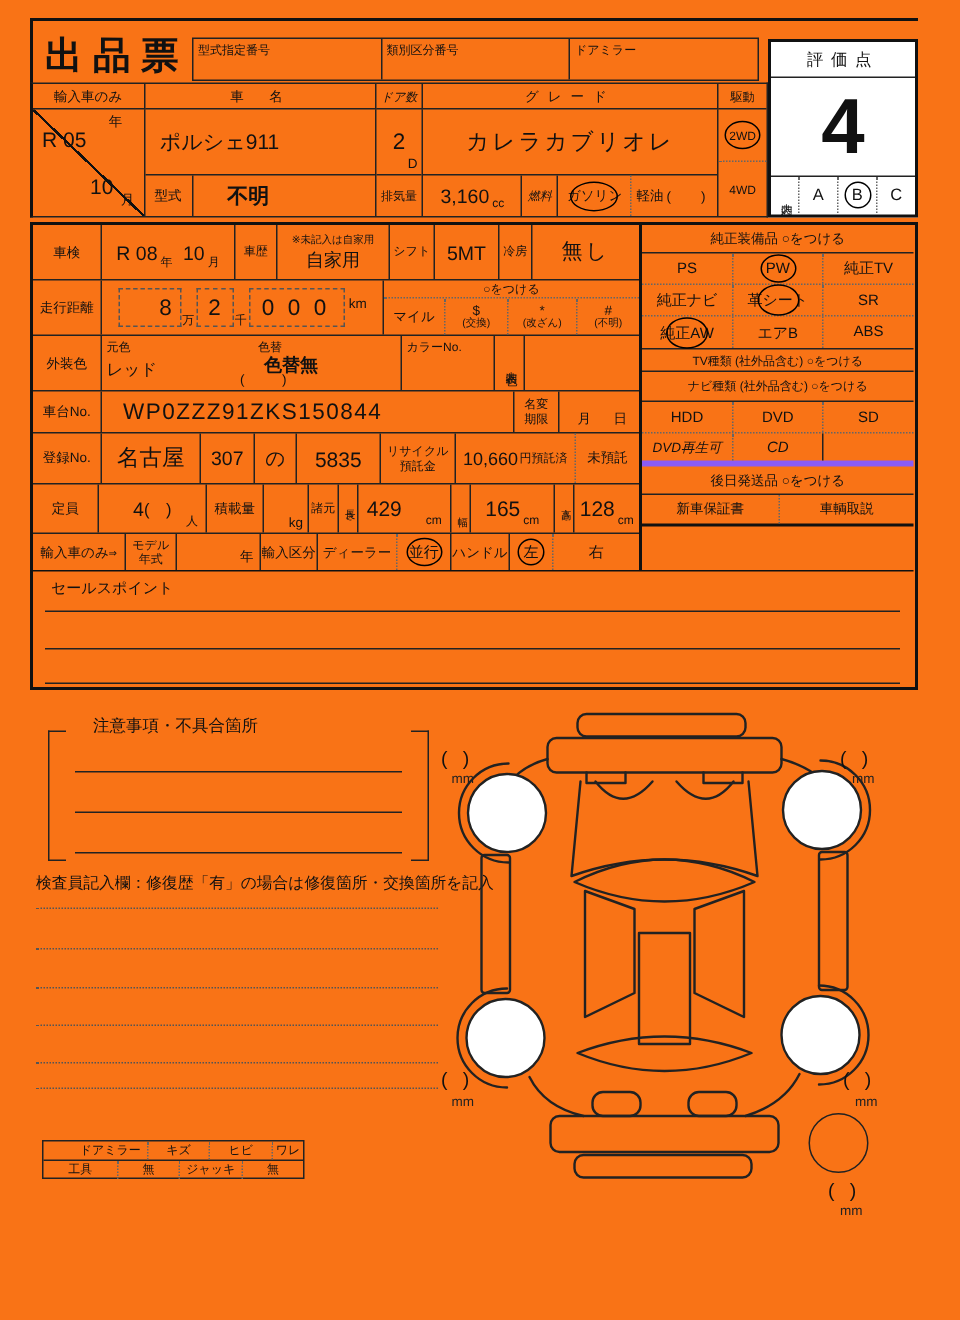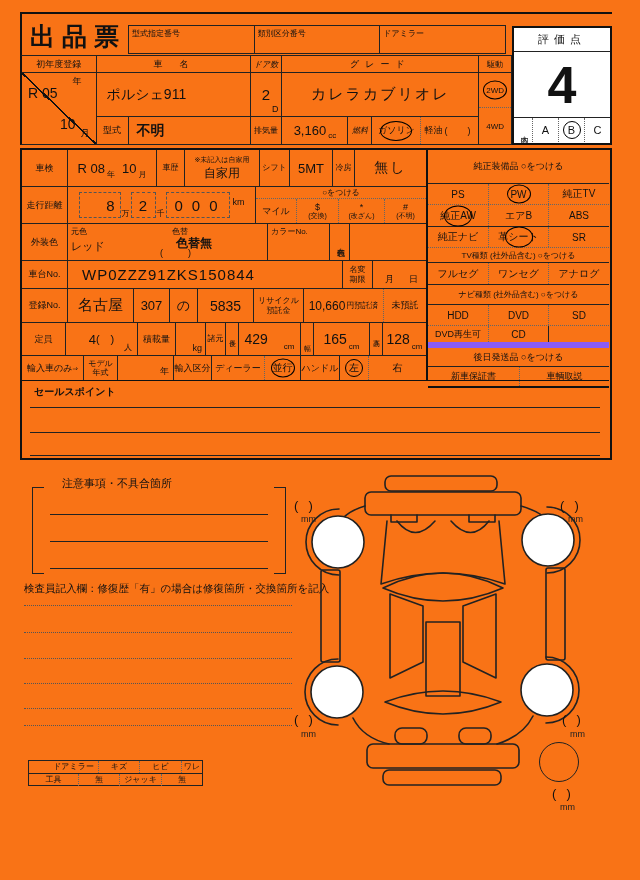--- a/index.html
+++ b/index.html
@@ -61,41 +61,41 @@
       <div class="cell vert f8" style="width:18px;">内装</div>
       <div class="cell f11 bld" style="flex:1;">A</div>
       <div class="cell f11 bld circ sm" style="flex:1;">B</div>
       <div class="cell f11 bld" style="flex:1;">C</div>
     </div>
   </div>
 
   <div class="abs" style="left:20px;top:55px;width:492px;height:90px;border:1px solid #222;border-left:2px solid #111;">
 
     <div class="flex" style="height:17px;">
-      <div class="cell f9 br bb" style="width:75px;">初年度登録</div>
+      <div class="cell f9 br bb" style="width:75px;">輸入車のみ</div>
       <div class="cell f9 br bb" style="width:155px;letter-spacing:4px;">車　名</div>
       <div class="cell f8 br bb" style="width:32px;font-style:italic;">ドア数</div>
       <div class="cell f9 br bb" style="width:198px;letter-spacing:6px;">グレード</div>
       <div class="cell f8 bb" style="width:32px;">駆動</div>
     </div>
 
     <div class="flex" style="height:71px;">
 
       <div class="rel br" style="width:75px;background:linear-gradient(to top right,transparent calc(50% - 0.8px),#111 calc(50% - 0.8px),#111 calc(50% + 0.8px),transparent calc(50% + 0.8px));">
         <span class="abs f9" style="right:14px;top:2px;">年</span>
         <span class="abs f14" style="left:6px;top:12px;">R 05</span>
         <span class="abs f14" style="right:20px;bottom:12px;">10</span>
         <span class="abs f9" style="right:6px;bottom:4px;">月</span>
       </div>
 
       <div class="col flex br" style="width:155px;">
         <div class="cell bb" style="height:44px;font-size:14px;justify-content:flex-start;padding-left:10px;">ポルシェ911</div>
         <div class="flex" style="flex:1;">
           <div class="cell f9 br" style="width:32px;">型式</div>
-          <div class="cell f14" style="flex:1;justify-content:flex-start;padding-left:8px;font-weight:600;text-align:center;">不明</div>
+          <div class="cell f14" style="flex:1;justify-content:flex-start;padding-left:23px;font-weight:600;text-align:center;">不明</div>
         </div>
       </div>
 
       <div class="col flex br" style="width:32px;">
         <div class="cell rel bb" style="height:44px;font-size:15px;">
           <span>2</span>
           <span class="abs f9" style="right:3px;bottom:2px;">D</span>
         </div>
         <div class="cell f8 wrap" style="flex:1;">排気量</div>
       </div>
@@ -254,61 +254,56 @@
         <div class="cell f9 br" style="width:38px;">輸入区分</div>
         <div class="cell f9" style="width:52px;">ディーラー</div>
         <div class="cell f10 bld circ md" style="width:36px;">並行</div>
         <div class="cell f9 bl br" style="width:40px;">ハンドル</div>
         <div class="cell f10 circ sm" style="width:28px;">左</div>
         <div class="cell f10 bld" style="width:58px;">右</div>
       </div>
     </div>
 
     <div class="abs" style="left:404px;top:0;width:183px;height:230px;border-left:2px solid #111;">
-      <div class="cell f9 bb" style="height:34px;">純正装備品 ○をつける</div>
+      <div class="cell f9 bb" style="height:19px;">純正装備品 ○をつける</div>
       <div class="flex bbd" style="height:21px;">
         <div class="cell f10" style="width:60px;">PS</div>
         <div class="cell f10 bld circ md" style="width:60px;">PW</div>
         <div class="cell f10 bld" style="flex:1;">純正TV</div>
       </div>
+      <div class="flex bbd" style="height:21px;">
+        <div class="cell f10" style="width:60px;">純正ナビ</div>
+        <div class="cell f10 bld circ" style="width:60px;">革シート</div>
+        <div class="cell f10 bld" style="flex:1;">SR</div>
+      </div>
       <div class="flex bb" style="height:22px;">
         <div class="cell f10 circ" style="width:60px;">純正AW</div>
         <div class="cell f10 bld" style="width:60px;">エアB</div>
         <div class="cell f10 bld" style="flex:1;">ABS</div>
       </div>
-      <div class="flex bbd" style="height:21px;">
-        <div class="cell f10" style="width:60px;">純正ナビ</div>
-        <div class="cell f10 bld circ" style="width:60px;">革シート</div>
-        <div class="cell f10 bld" style="flex:1;">SR</div>
-      </div>
       <div class="cell f8 bb" style="height:15px;">TV種類 (社外品含む) ○をつける</div>
-      <div class="flex bb" style="height:22px;">
-        <div class="cell f10" style="width:60px;">フルセグ</div>
-        <div class="cell f10 bld" style="width:60px;">ワンセグ</div>
-        <div class="cell f10 bld" style="flex:1;">アナログ</div>
-      </div>
       <div class="cell f8 bb" style="height:20px;">ナビ種類 (社外品含む) ○をつける</div>
       <div class="flex bbd" style="height:21px;">
         <div class="cell f10" style="width:60px;">HDD</div>
         <div class="cell f10 bld" style="width:60px;">DVD</div>
         <div class="cell f10 bld" style="flex:1;">SD</div>
       </div>
-      <div class="flex" style="height:22px;border-bottom:6px solid #8b5cf6;">
+      <div class="flex" style="height:22px;border-bottom:4px solid #8b5cf6;font-style:italic;">
         <div class="cell f9" style="width:60px;">DVD再生可</div>
         <div class="cell f10 bld" style="width:60px;">CD</div>
         <div class="cell bl" style="flex:1;"></div>
       </div>
       <div class="cell f9 bb" style="height:19px;">後日発送品 ○をつける</div>
       <div class="flex" style="height:21px;border-bottom:2px solid #111;">
         <div class="cell f9" style="width:91px;">新車保証書</div>
         <div class="cell f9 bld" style="flex:1;">車輌取説</div>
       </div>
     </div>
 
-    <div class="abs" style="left:0;top:230px;width:587px;height:83px;border-top:1.5px solid #111;font-weight:bold;">
+    <div class="abs" style="left:0;top:230px;width:587px;height:83px;border-top:1.5px solid #111;">
       <span class="abs f10" style="left:12px;top:4px;">セールスポイント</span>
       <div class="abs line15" style="left:8px;top:26px;width:570px;"></div>
       <div class="abs line15" style="left:8px;top:51px;width:570px;"></div>
       <div class="abs line15" style="left:8px;top:74px;width:570px;"></div>
     </div>
   </div>
 
   <span class="abs f11" style="left:62px;top:476px;">注意事項・不具合箇所</span>
   <div class="abs" style="left:32px;top:487px;width:12px;height:87px;border-left:1.5px solid #222;border-top:1.5px solid #222;border-bottom:1.5px solid #222;"></div>
   <div class="abs" style="left:274px;top:487px;width:12px;height:87px;border-right:1.5px solid #222;border-top:1.5px solid #222;border-bottom:1.5px solid #222;"></div>

